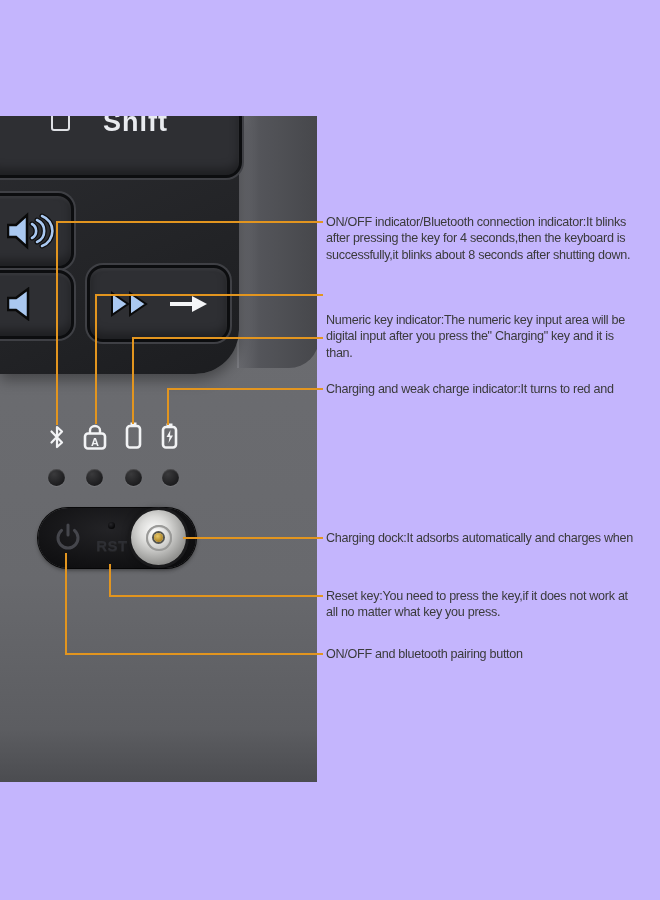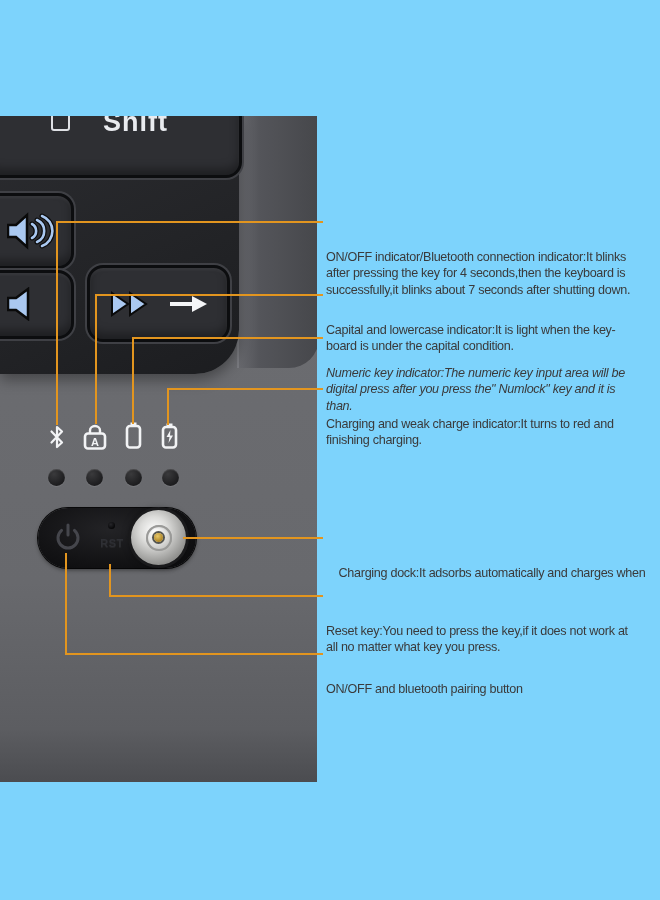--- a/index.html
+++ b/index.html
@@ -1,16 +1,16 @@
 <!DOCTYPE html>
 <html><head>
 <meta charset="utf-8">
 <style>
   html,body{margin:0;padding:0;background:#fff;}
-  .canvas{position:relative;width:660px;height:900px;background:#7dd3fc;overflow:hidden;
+  .canvas{position:relative;width:660px;height:900px;background:#c4b5fd;overflow:hidden;
           font-family:"Liberation Sans", sans-serif;}
 
   
   .photo{position:absolute;left:0;top:116px;width:317px;height:666px;overflow:hidden;
          background:linear-gradient(180deg,#545559 0%,#646569 6%,#6b6c70 30%,#68696d 70%,#5c5d61 92%,#4b4c50 100%);}
   .kb-side{position:absolute;left:237px;top:0;width:80px;height:252px;
            background:linear-gradient(90deg,#68696e 0%,#54555a 25%,#46474b 100%);
            border-left:2px solid #7a7b80;border-bottom-right-radius:30px;}
   .kb-face{position:absolute;left:0;top:0;width:239px;height:258px;
            background:linear-gradient(155deg,#2b2c30 0%,#232427 55%,#1c1d20 100%);
@@ -33,21 +33,21 @@
        background:radial-gradient(circle at 35% 30%, #3a3a3c, #1d1d1f 70%);
        box-shadow:inset 0 1px 1px rgba(255,255,255,.15), 0 1px 1px rgba(255,255,255,.10);}
 
   
   .pill{position:absolute;left:38px;top:392px;width:158px;height:60px;border-radius:30px;
         background:radial-gradient(ellipse at 45% 35%, #232326 0%, #131315 60%, #0a0a0c 100%);
         box-shadow:0 2px 4px rgba(0,0,0,.45), 0 0 0 1px #0a0a0b;}
   .power-glyph{position:absolute;left:54px;top:406px;}
   .pill-hole{position:absolute;left:108px;top:406px;width:7px;height:7px;border-radius:50%;
              background:radial-gradient(circle at 40% 35%, #26262a, #050506 75%);}
-  .rst{position:absolute;left:94px;top:421px;width:36px;text-align:center;font-size:11px;font-weight:bold;
+  .rst{position:absolute;left:94px;top:421px;width:36px;text-align:center;font-size:15px;font-weight:bold;
        color:#2e2f34;letter-spacing:.5px;text-shadow:0 1px 0 rgba(255,255,255,.05);}
   .dock{position:absolute;left:131px;top:394px;width:55px;height:55px;border-radius:50%;
         background:radial-gradient(circle at 42% 38%, #ffffff 0%, #dcdcda 30%, #aaaaa8 58%, #8e8e8c 74%, #c2c2c0 88%, #7c7c7a 100%);
         box-shadow:0 0 0 3px #1a1a1c, 0 0 8px rgba(0,0,0,.55);
         display:flex;align-items:center;justify-content:center;}
   .dock-inner{width:26px;height:26px;border-radius:50%;
         background:radial-gradient(circle at 40% 35%, #cfcfcd, #8e8e8c 70%, #77777five 100%);
         box-shadow:inset 0 0 0 2px #9a9a98, inset 0 1px 3px rgba(0,0,0,.4);
         display:flex;align-items:center;justify-content:center;}
   .dock-pin{width:9px;height:9px;border-radius:50%;
@@ -60,24 +60,24 @@
   .l1h{left:57px;top:221px;width:266px;} .l1v{left:56px;top:221px;height:204px;}
   .l2h{left:96px;top:294px;width:227px;} .l2v{left:95px;top:294px;height:130px;}
   .l3h{left:133px;top:337px;width:190px;} .l3v{left:132px;top:337px;height:87px;}
   .l4h{left:168px;top:388px;width:155px;} .l4v{left:167px;top:388px;height:37px;}
   .l5h{left:183px;top:537px;width:140px;}
   .l6h{left:109px;top:595px;width:214px;} .l6v{left:109px;top:564px;height:33px;}
   .l7h{left:65px;top:653px;width:258px;}  .l7v{left:65px;top:553px;height:102px;}
 
   
   .ann{position:absolute;left:326px;width:332px;font-size:12.6px;line-height:16.3px;
-       color:#3a3a3b;letter-spacing:-0.3px;z-index:7;margin-top:35px;}
+       color:#3a3a3b;letter-spacing:-0.3px;z-index:7;}
   .ann div{white-space:nowrap;}
-  .ann1{top:214px;} .ann2{top:287px;} .ann3{top:330px;font-style:italic;} .ann4{top:381px;}
-  .ann5{top:530px;text-align:center;} .ann6{top:588px;} .ann7{top:646px;}
+  .ann1{top:214px;} .ann2{top:287px;} .ann3{top:312px;} .ann4{top:381px;}
+  .ann5{top:530px;} .ann6{top:588px;} .ann7{top:646px;}
 </style>
 </head>
 <body>
 
 <div class="canvas">
 
   <div class="photo">
     <div class="kb-side"></div>
     <div class="kb-face">
 
@@ -163,34 +163,29 @@
   <div class="cl v l4v"></div>
   <div class="cl h l5h"></div>
   <div class="cl h l6h"></div>
   <div class="cl v l6v"></div>
   <div class="cl h l7h"></div>
   <div class="cl v l7v"></div>
 
   <div class="ann ann1">
     <div>ON/OFF indicator/Bluetooth connection indicator:It blinks</div>
     <div>after pressing the key for 4 seconds,then the keyboard is</div>
-    <div>successfully,it blinks about 7 seconds after shutting down.</div>
-  </div>
-  <div class="ann ann2">
-    <div>Capital and lowercase indicator:It is light when the key-</div>
-    <div>board is under the capital condition.</div>
+    <div>successfully,it blinks about 8 seconds after shutting down.</div>
   </div>
   <div class="ann ann3">
     <div>Numeric key indicator:The numeric key input area will be</div>
-    <div>digital press after you press the" Numlock"  key and it is</div>
+    <div>digital input after you press the" Charging"  key and it is</div>
     <div>than.</div>
   </div>
   <div class="ann ann4">
     <div>Charging and weak charge indicator:It turns to red and</div>
-    <div>finishing charging.</div>
   </div>
   <div class="ann ann5">
     <div>Charging dock:It adsorbs automatically and charges when</div>
   </div>
   <div class="ann ann6">
     <div>Reset key:You need to press the key,if it does not work at</div>
     <div>all no matter what key you press.</div>
   </div>
   <div class="ann ann7">
     <div>ON/OFF and bluetooth pairing button</div>

